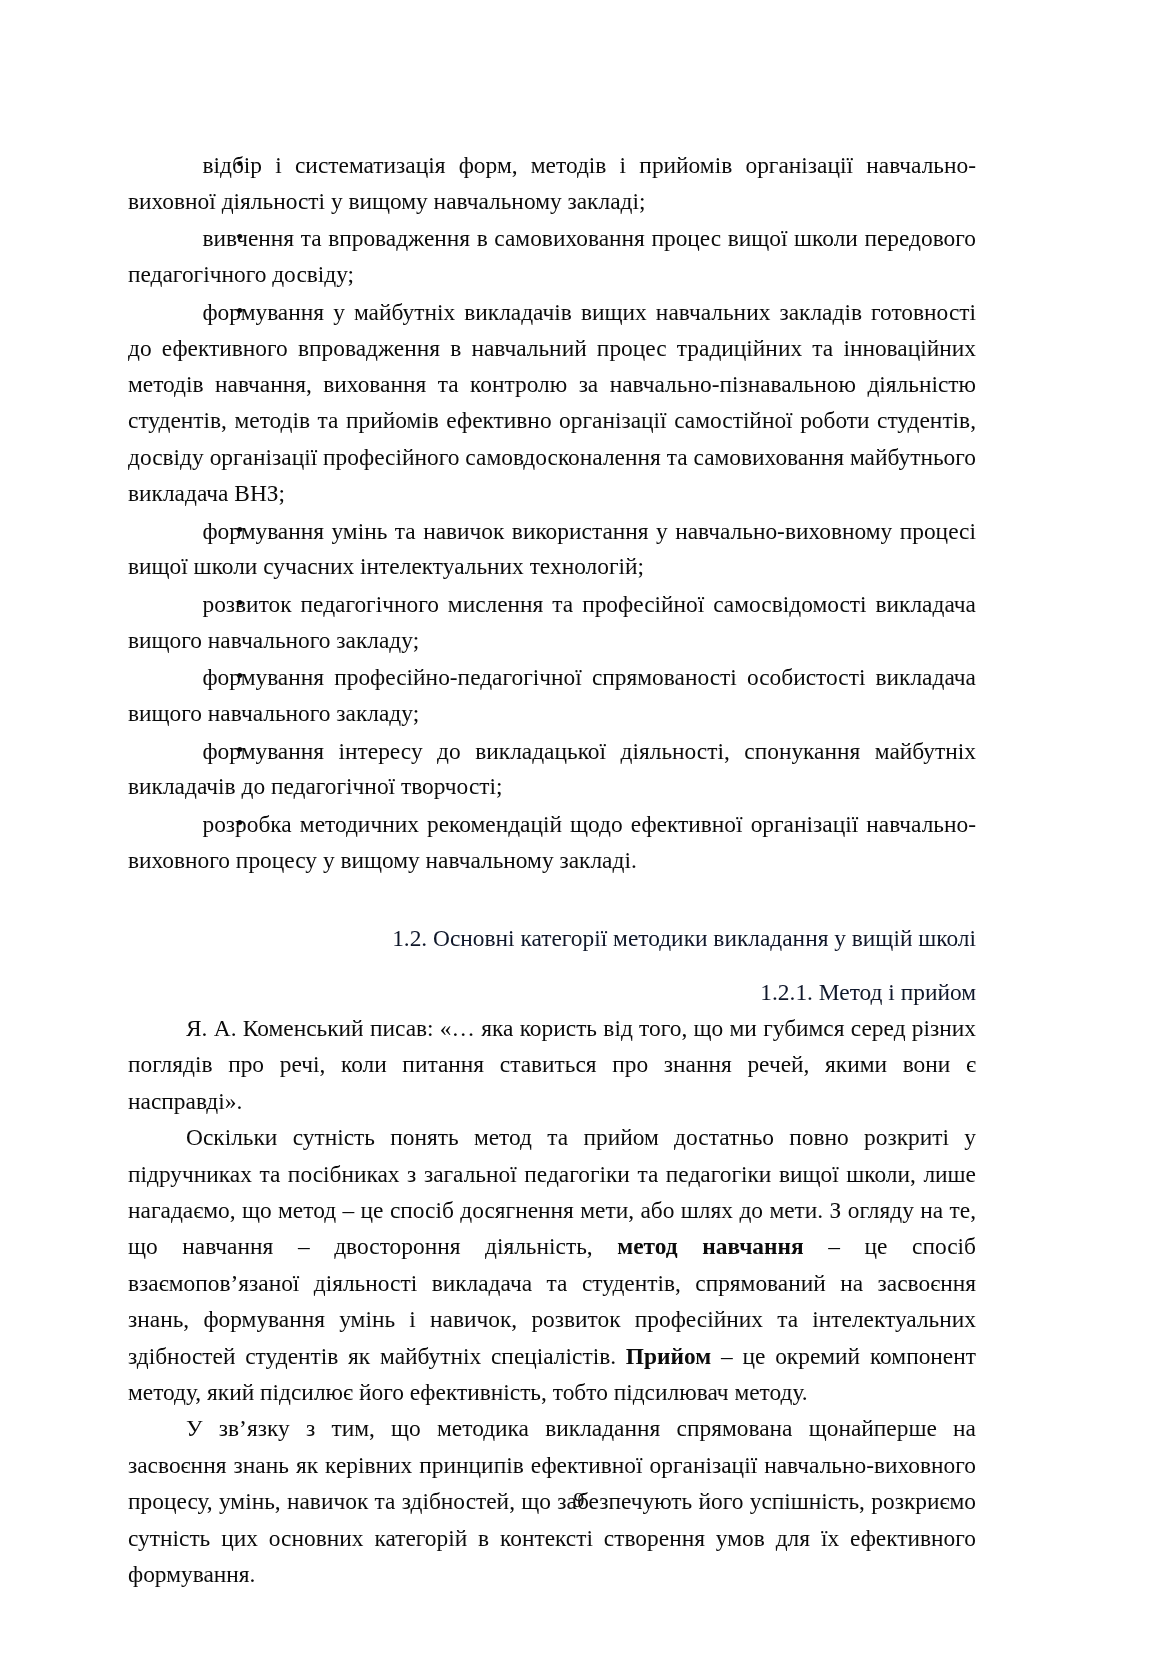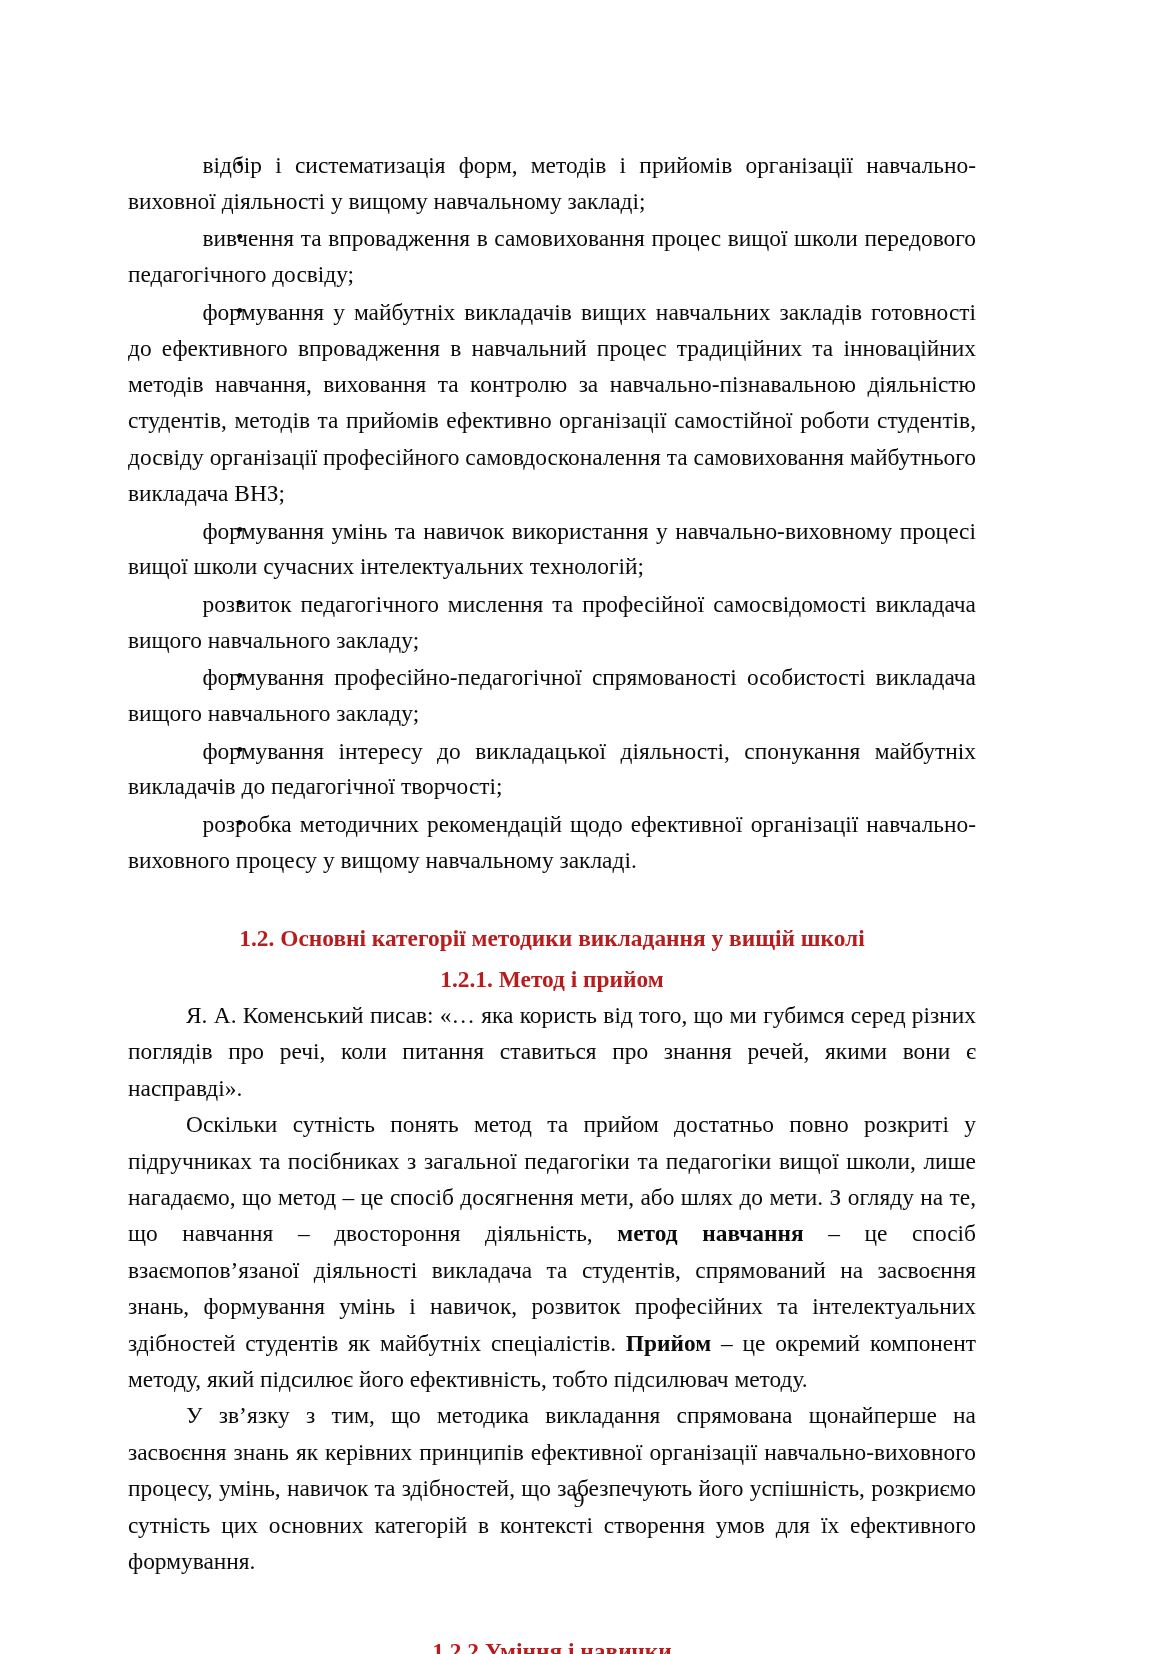--- a/index.html
+++ b/index.html
@@ -45,30 +45,30 @@
     font-size: 0.92em;
     vertical-align: 0.07em;
   }
   .body-para {
     text-indent: 58px;
   }
   .heading {
     font-family: "Liberation Serif", "DejaVu Serif", serif;
     font-size: 23.4px;
     line-height: 36.4px;
-    font-weight: bold;
-    color: #b91c1c;
-    text-align: center;
+    font-weight: normal;
+    color: #0f172a;
+    text-align: right;
     margin: 0;
   }
   .h-sec {
     margin-top: 42px;
   }
   .h-sub {
-    margin-top: 4px;
+    margin-top: 17px;
   }
   .h-sub2 {
     margin-top: 54px;
   }
   .ital {
   }
   .bold-ital {
     font-weight: bold;
   }
   .pagenum {

